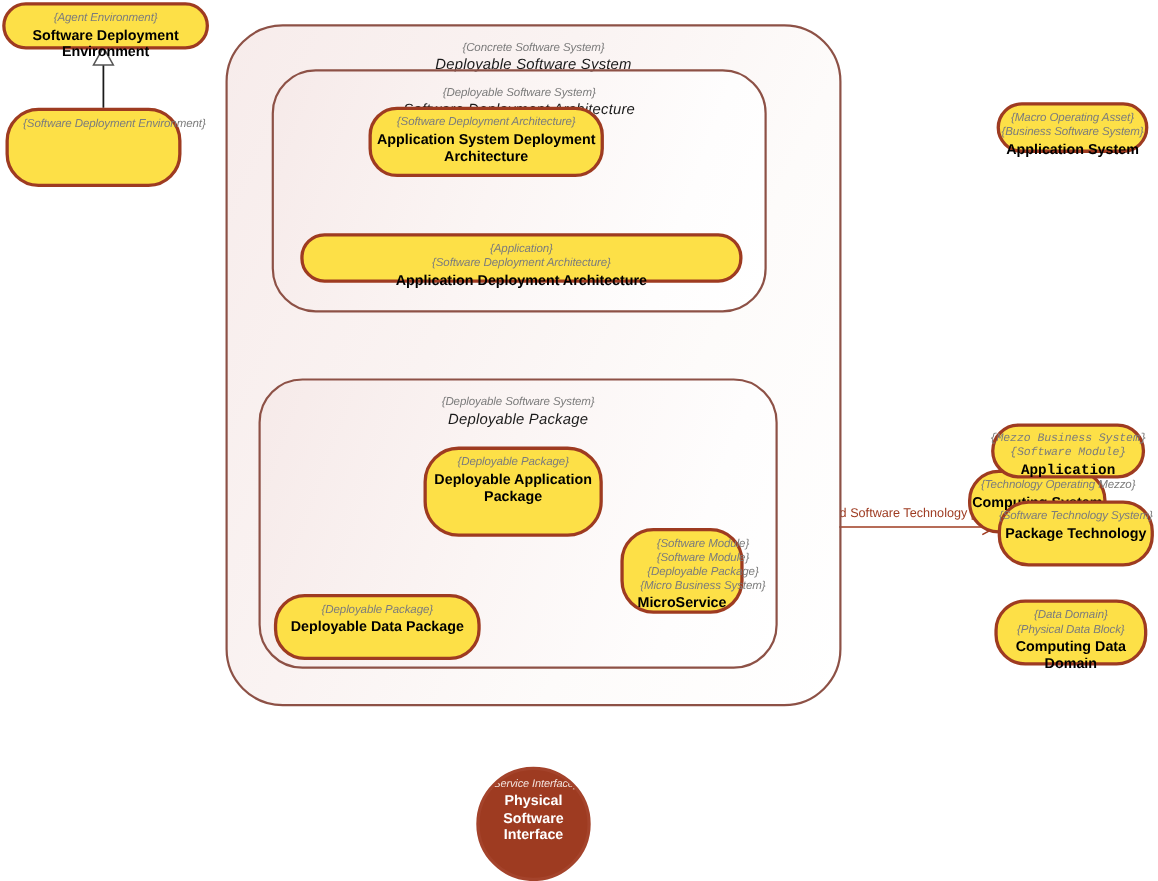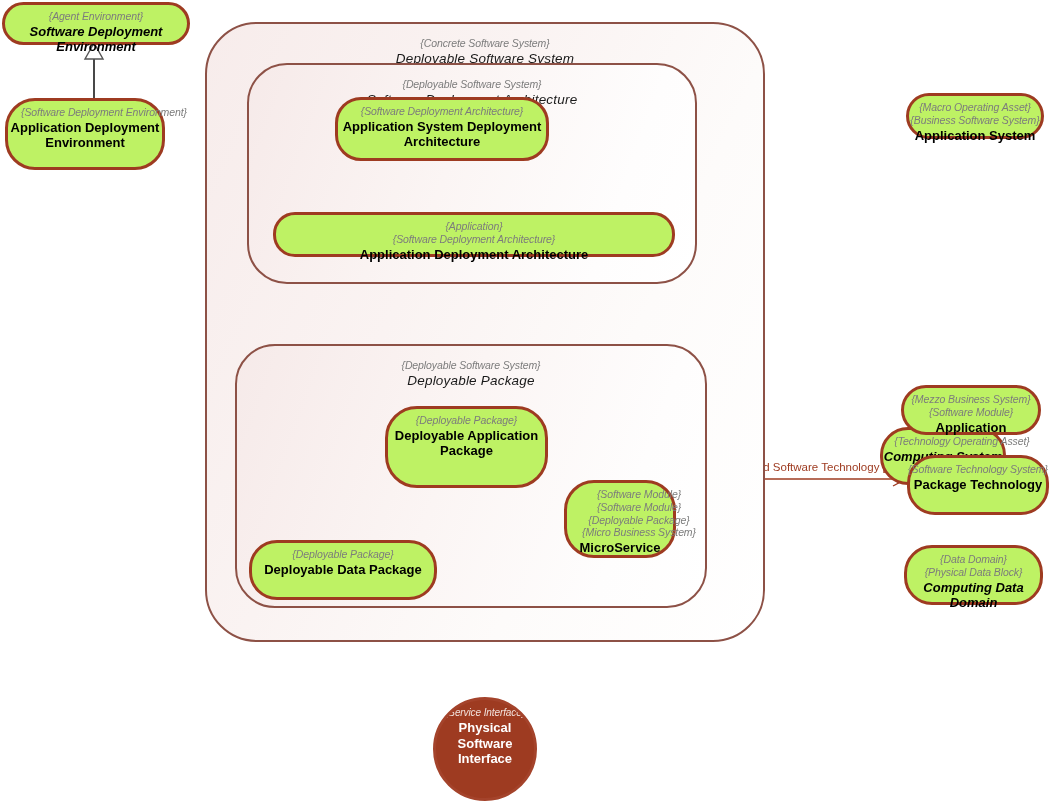--- a/index.html
+++ b/index.html
@@ -18,21 +18,21 @@
     height: 801px;
     background: #ffffff;
     overflow: hidden;
   }
 
   
   .node {
     position: absolute;
     box-sizing: border-box;
     border: 3px solid #9e3b21;
-    background: #bef264;
+    background: #fde047;
     display: flex;
     flex-direction: column;
     align-items: center;
     justify-content: flex-start;
     text-align: center;
     padding-top: 5px;
     line-height: 1.12;
     overflow: visible;
   }
   .node.pill { border-radius: 26px; }
@@ -47,21 +47,21 @@
     line-height: 1.22;
   }
   .nm {
     font-size: 13px;
     font-weight: bold;
     color: #000000;
     line-height: 1.2;
     white-space: normal;
     margin-top: 1px;
   }
-  .nm.ital { font-style: italic; }
+  .nm.ital { }
 
   
   .container {
     position: absolute;
     box-sizing: border-box;
     border: 2px solid #8d5146;
     text-align: center;
     overflow: visible;
   }
   .container .hdr {
@@ -96,21 +96,21 @@
   
   #n-sde       { left: 2px;   top: 2px;   width: 188px; height: 43px; border-radius: 22px; }
   #n-ade       { left: 5px;   top: 98px;  width: 160px; height: 72px; border-radius: 30px; }
   #n-asda      { left: 335px; top: 97px;  width: 214px; height: 64px; border-radius: 26px; }
   #n-ada       { left: 273px; top: 212px; width: 402px; height: 45px; border-radius: 22px; }
   #n-dap       { left: 385px; top: 406px; width: 163px; height: 82px; border-radius: 32px; }
   #n-ms        { left: 564px; top: 408px; width: 112px; height: 78px; border-radius: 30px; }
   #n-ddp       { left: 249px; top: 540px; width: 188px; height: 60px; border-radius: 28px; }
   #n-appsys    { left: 906px; top: 93px;  width: 138px; height: 46px; border-radius: 23px; }
   #n-compsys   { left: 880px; top: 277px; width: 126px; height: 58px; border-radius: 28px; }
-  #n-app       { left: 901px; top: 385px; width: 140px; height: 50px; border-radius: 25px; }
+  #n-app       { left: 901px; top: 385px; width: 140px; height: 50px; border-radius: 25px; font-family: Liberation Mono, monospace; }
   #n-swtech    { left: 907px; top: 455px; width: 142px; height: 60px; border-radius: 28px; align-items: center; }
   #n-pdd       { left: 904px; top: 545px; width: 139px; height: 60px; border-radius: 28px; }
 
   #n-ade .stereo, #n-compsys .stereo { white-space: nowrap; }
 
   
   .ovf { position: relative; }
   .ovf .stereo { position: relative; left: 0; margin-left: 38px; }
 
   
@@ -200,21 +200,20 @@
     </div>
   </div>
 
   <div class="node pill" id="n-sde">
     <div class="stereo">{Agent Environment}</div>
     <div class="nm ital">Software Deployment Environment</div>
   </div>
 
   <div class="node pill ovf" id="n-ade">
     <div class="stereo">{Software Deployment Environment}</div>
-    <div class="nm">Application Deployment Environment</div>
   </div>
 
   <div class="node pill-lg" id="n-asda">
     <div class="stereo">{Software Deployment Architecture}</div>
     <div class="nm">Application System Deployment Architecture</div>
   </div>
 
   <div class="node pill" id="n-ada">
     <div class="stereo">{Application}</div>
     <div class="stereo">{Software Deployment Architecture}</div>
@@ -239,21 +238,21 @@
     <div class="nm">Deployable Data Package</div>
   </div>
 
   <div class="node pill" id="n-appsys">
     <div class="stereo">{Macro Operating Asset}</div>
     <div class="stereo">{Business Software System}</div>
     <div class="nm">Application System</div>
   </div>
 
   <div class="node pill ovf" id="n-compsys">
-    <div class="stereo">{Technology Operating Asset}</div>
+    <div class="stereo">{Technology Operating Mezzo}</div>
     <div class="nm ital">Computing System</div>
   </div>
 
   <div class="node pill" id="n-app">
     <div class="stereo">{Mezzo Business System}</div>
     <div class="stereo">{Software Module}</div>
     <div class="nm">Application</div>
   </div>
 
   <div class="node pill" id="n-swtech">

